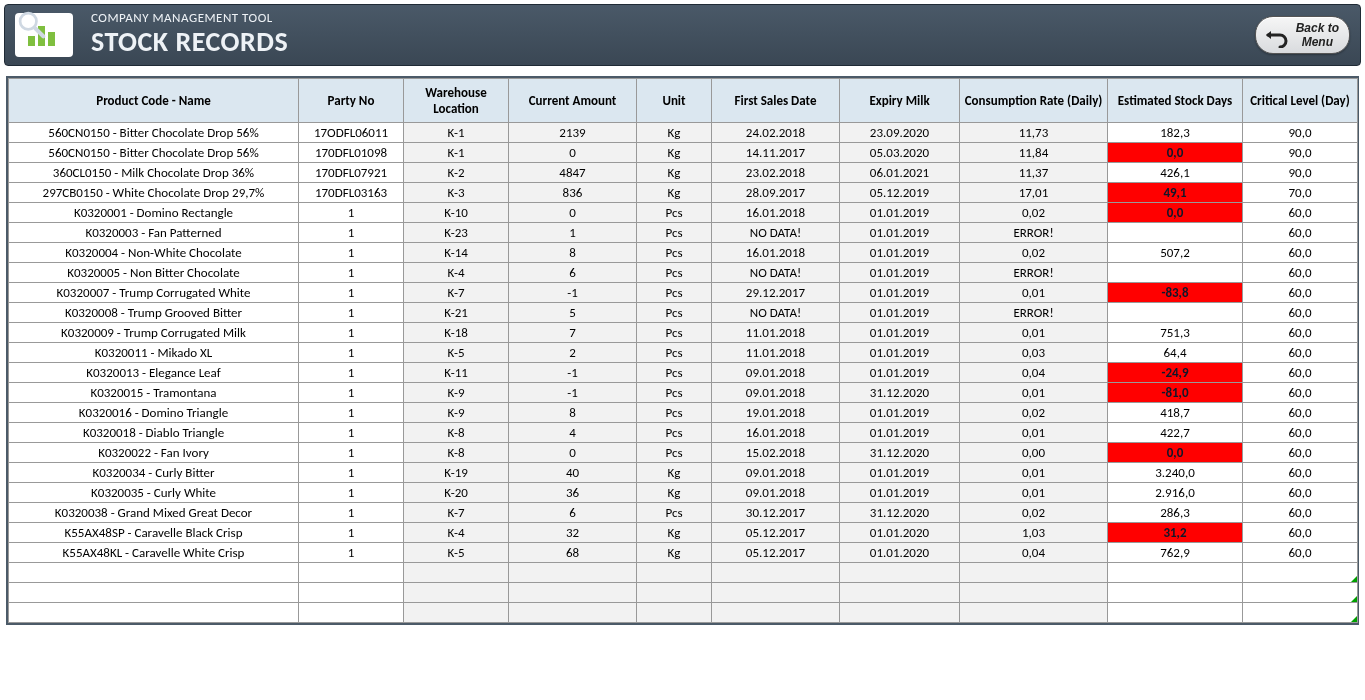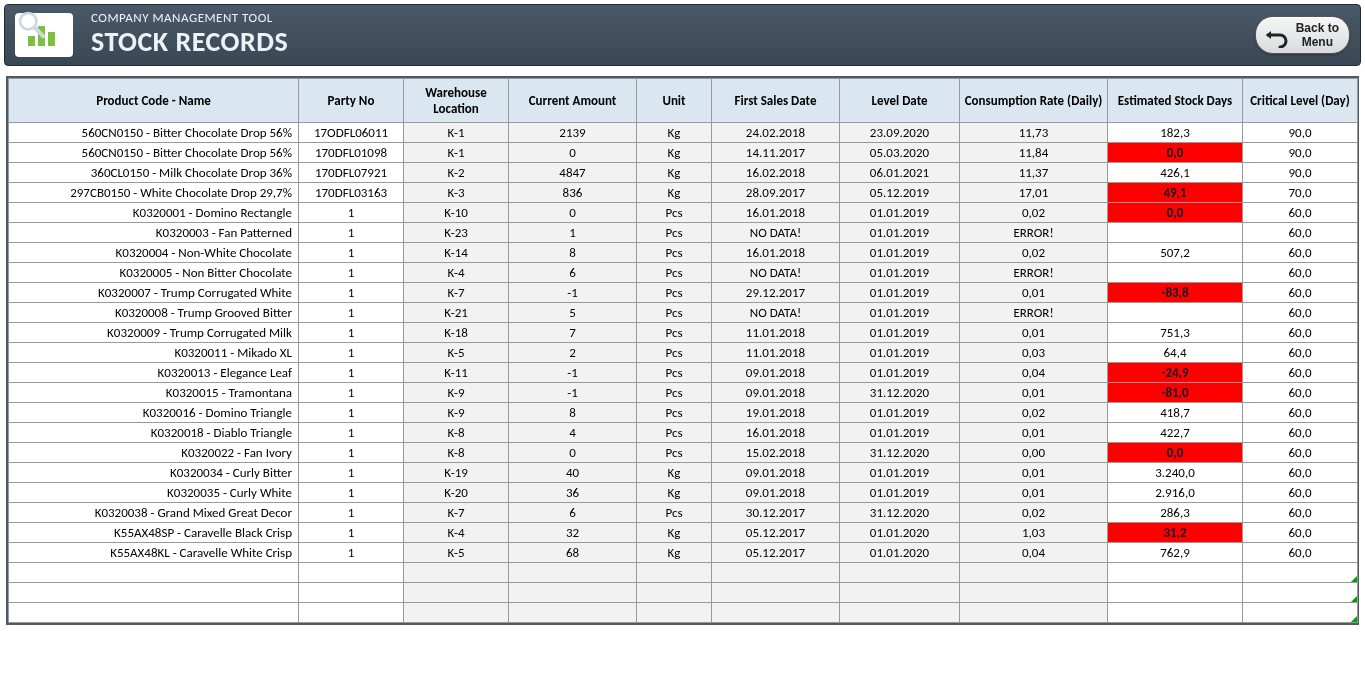--- a/index.html
+++ b/index.html
@@ -30,38 +30,38 @@
   }
   .titles { color: #eef2f6; line-height: 1.15; }
   .sup { font-size: 13px; letter-spacing: .5px; }
   .main-title { font-size: 28px; font-weight: 700; letter-spacing: .5px; }
   .back-btn {
     position: absolute; right: 10px; top: 50%; transform: translateY(-50%);
     background: linear-gradient(to bottom, #f6f6f6, #d9dbde);
     border: 1px solid #555; border-radius: 18px;
     padding: 4px 10px 4px 8px;
     display: flex; align-items: center; gap: 6px;
-    font-weight: 700; font-size: 12px;
+    font-style: italic; font-weight: 700; font-size: 12px;
     color: #222; cursor: pointer;
     box-shadow: inset 0 1px 0 #fff, 0 1px 2px rgba(0,0,0,.3);
   }
   .back-btn svg { width: 26px; height: 26px; }
   .table-wrap { margin: 10px 6px 0; border: 2px solid #4b5a68; }
   table { border-collapse: collapse; width: 100%; table-layout: fixed; }
   th, td { border: 1px solid #999; font-size: 13px; padding: 2px 6px; vertical-align: middle; height: 20px; }
   thead th {
     background: #dbe7f0;
     font-weight: 700;
     text-align: center;
     padding: 6px 4px;
     font-size: 13px;
     line-height: 1.2;
   }
   tbody td { text-align: center; }
-  tbody td.name { text-align: right; }
+  tbody td.name { text-align: center; }
   tbody tr:nth-child(odd) td.alt { background: #f2f2f2; }
   tbody tr:nth-child(even) td.alt { background: #f2f2f2; }
   .alt { background: #f2f2f2; }
   .red { background: #ff0000; color: #0f172a; font-weight: 600; }
   .empty td { height: 20px; }
   .tri {
     position: relative;
   }
   .tri::after {
     content: "";
@@ -117,21 +117,21 @@
         <col style="width:115px">
   </colgroup>
   <thead>
     <tr id="hdr-row">
           <th>Product Code - Name</th>
           <th>Party No</th>
           <th>Warehouse Location</th>
           <th>Current Amount</th>
           <th>Unit</th>
           <th>First Sales Date</th>
-          <th>Level Date</th>
+          <th>Expiry Milk</th>
           <th>Consumption Rate (Daily)</th>
           <th>Estimated Stock Days</th>
           <th>Critical Level (Day)</th>
         </tr>
   </thead>
   <tbody id="tbody">
         <tr>
           <td class="name">560CN0150 - Bitter Chocolate Drop 56%</td>
           <td>17ODFL06011</td>
           <td class="alt">K-1</td>
@@ -154,21 +154,21 @@
           <td class="alt">11,84</td>
           <td class="red">0,0</td>
           <td>90,0</td>
         </tr>
         <tr>
           <td class="name">360CL0150 - Milk Chocolate Drop 36%</td>
           <td>170DFL07921</td>
           <td class="alt">K-2</td>
           <td class="alt">4847</td>
           <td class="alt">Kg</td>
-          <td class="alt">16.02.2018</td>
+          <td class="alt">23.02.2018</td>
           <td class="alt">06.01.2021</td>
           <td class="alt">11,37</td>
           <td>426,1</td>
           <td>90,0</td>
         </tr>
         <tr>
           <td class="name">297CB0150 - White Chocolate Drop 29,7%</td>
           <td>170DFL03163</td>
           <td class="alt">K-3</td>
           <td class="alt">836</td>

